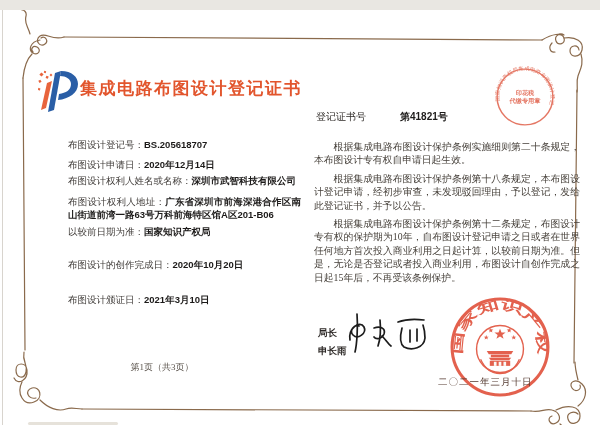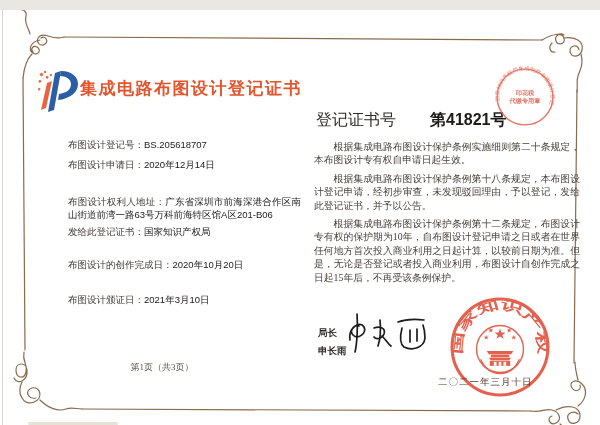--- a/index.html
+++ b/index.html
@@ -9,26 +9,26 @@
   .scan-smudge{position:absolute;left:28px;top:412px;width:90px;height:3px;background:#e6e2da;border-radius:2px;}
   .border-svg,.logo-svg,.seal-svg,.smallseal-svg,.sig-svg{position:absolute;pointer-events:none;}
   .border-svg{left:0;top:0;}
 
   .title{position:absolute;left:80px;top:67px;font-size:17px;font-weight:bold;
          color:#e2552d;letter-spacing:1.5px;font-family:"Liberation Serif",serif;}
 
   .frow{position:absolute;left:68px;width:233px;font-size:9.5px;line-height:11.5px;
         color:#3f3b38;text-align:justify;}
   .flabel{font-family:"Liberation Serif",serif;}
-  .fvalue{font-family:"Liberation Sans",sans-serif;font-weight:normal;color:#1c1a19;}
+  .fvalue{font-family:"Liberation Sans",sans-serif;font-weight:bold;color:#1c1a19;}
 
   .footer{position:absolute;left:62px;top:351px;width:200px;text-align:center;
           font-size:9px;color:#575049;}
 
-  .regno{position:absolute;left:316px;top:100px;font-size:16px;color:#2f2b28;display:flex;gap:34px;}
+  .regno{position:absolute;left:316px;top:100px;font-size:10px;color:#2f2b28;display:flex;gap:34px;}
   .regno .rv{font-family:"Liberation Sans",sans-serif;font-weight:bold;color:#1d1b1a;}
 
   .paras{position:absolute;left:314px;top:130px;width:266px;font-size:9.8px;
          line-height:13.4px;color:#46403a;text-align:justify;}
   .paras p{margin:0 0 5px 0;text-indent:2em;}
 
   .sig-title{position:absolute;left:318px;top:317px;font-size:9.5px;font-weight:bold;color:#2b2725;}
   .sig-name{position:absolute;left:318px;top:335px;font-size:9.5px;font-weight:bold;color:#2b2725;}
 
   .seal-date{position:absolute;left:438px;top:366px;width:126px;text-align:left;
@@ -84,25 +84,28 @@
   </svg>
 
   <div class="title">集成电路布图设计登记证书</div>
 
   <div class="frow" style="top:129px">
     <span class="flabel">布图设计登记号：</span><span class="fvalue">BS.205618707</span>
   </div>
   <div class="frow" style="top:149px">
     <span class="flabel">布图设计申请日：</span><span class="fvalue">2020年12月14日</span>
   </div>
+  <div class="frow" style="top:165px">
+    <span class="flabel">布图设计权利人姓名或名称：</span><span class="fvalue">深圳市武智科技有限公司</span>
+  </div>
   <div class="frow" style="top:186px">
     <span class="flabel">布图设计权利人地址：</span><span class="fvalue">广东省深圳市前海深港合作区南山街道前湾一路63号万科前海特区馆A区201-B06</span>
   </div>
   <div class="frow" style="top:216px">
-    <span class="flabel">发给此登记证书：</span><span class="fvalue">国家知识产权局</span>
+    <span class="flabel">以较前日期为准：</span><span class="fvalue">国家知识产权局</span>
   </div>
   <div class="frow" style="top:249px">
     <span class="flabel">布图设计的创作完成日：</span><span class="fvalue">2020年10月20日</span>
   </div>
   <div class="frow" style="top:284px">
     <span class="flabel">布图设计颁证日：</span><span class="fvalue">2021年3月10日</span>
   </div>
 
   <div class="footer">第1页（共3页）</div>
 

